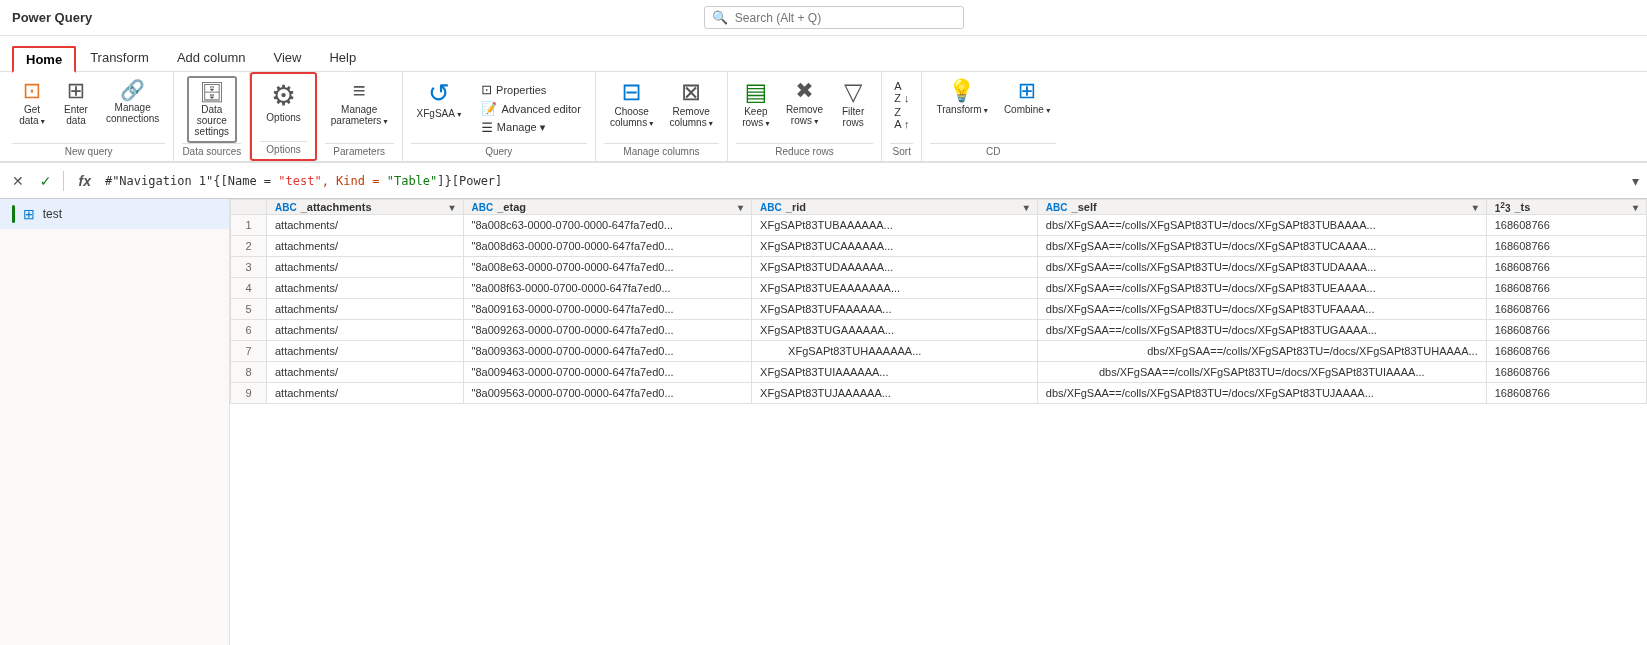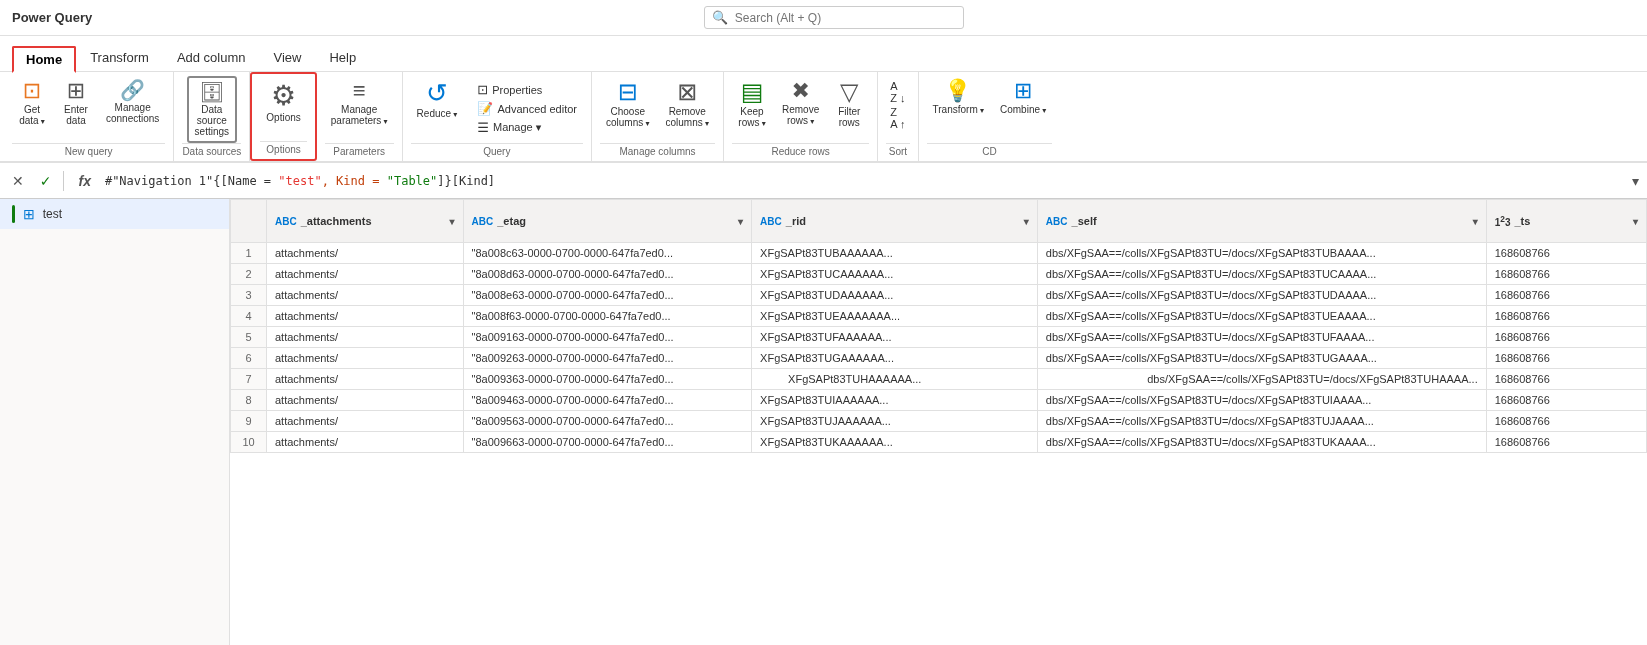--- a/index.html
+++ b/index.html
@@ -87,21 +87,21 @@
       display: flex; align-items: center; padding: 6px 12px; cursor: pointer; gap: 8px;
     }
     .sidebar-item.active { background: #e8f0fe; }
     .sidebar-item .green-bar { width: 3px; height: 18px; background: #107c10; border-radius: 2px; }
 
     
     .grid-container { flex: 1; overflow: auto; background: #fff; }
     table { border-collapse: collapse; width: 100%; }
     thead tr th {
       background: #f3f2f1; border: 1px solid #e0e0e0;
-      padding: 14px 8px; font-size: 11px; font-weight: 600; white-space: nowrap;
+      padding: 0 8px; font-size: 11px; font-weight: 600; white-space: nowrap;
       position: sticky; top: 0; z-index: 2;
     }
     thead tr th.row-num { width: 36px; text-align: center; background: #f3f2f1; }
     .col-header {
       display: flex; align-items: center; justify-content: space-between; gap: 4px;
     }
     .col-header-left { display: flex; align-items: center; gap: 4px; }
     .col-type { font-size: 10px; color: #0078d4; font-weight: 700; }
     .col-dropdown { cursor: pointer; font-size: 10px; color: #555; }
     tbody tr td {
@@ -198,21 +198,21 @@
         <span class="label">Manage<br>parameters</span>
       </button>
     </div>
     <div class="ribbon-section-label">Parameters</div>
   </div>
 
   <div class="ribbon-group" style="min-width:120px;">
     <div class="ribbon-group-content" style="align-items:flex-start; gap:8px;">
       <button class="ribbon-btn has-dropdown">
         <span class="icon" style="font-size:26px; color:#0078d4;">↺</span>
-        <span class="label">Reduce</span>
+        <span class="label">XFgSAA</span>
       </button>
       <div class="ribbon-btn-group-vert" style="justify-content:center; padding-top: 4px;">
         <button class="ribbon-btn-small">
           <span class="icon-sm">⊡</span>
           <span>Properties</span>
         </button>
         <button class="ribbon-btn-small">
           <span class="icon-sm">📝</span>
           <span>Advanced editor</span>
         </button>
@@ -282,21 +282,21 @@
   </div>
 
 </div>
 
 <div class="formula-bar">
   <span class="btn-icon" title="Cancel">✕</span>
   <span class="btn-icon" title="Accept" style="color:#107c10;">✓</span>
   <div class="formula-sep"></div>
   <span class="formula-fx">fx</span>
   <div class="formula-bar-content" style="flex:1; font-size:12px;">
-    <span style="color:#333;">#"Navigation 1"{[Name = </span><span style="color:#e53935;">"test"</span><span style="color:#c2410c;">, Kind = </span><span style="color:#107c10;">"Table"</span><span style="color:#333;">]}[Kind]</span>
+    <span style="color:#333;">#"Navigation 1"{[Name = </span><span style="color:#e53935;">"test"</span><span style="color:#c2410c;">, Kind = </span><span style="color:#107c10;">"Table"</span><span style="color:#333;">]}[Power]</span>
   </div>
   <span class="formula-chevron">▾</span>
 </div>
 
 <div class="main-layout">
 
   <div class="sidebar">
     <div class="sidebar-item active">
       <span class="green-bar"></span>
       <span style="font-size:14px; color:#0078d4;">⊞</span>
@@ -411,35 +411,27 @@
             <td style="max-width: 180px;">"8a009363-0000-0700-0000-647fa7ed0...</td>
             <td style="max-width: 180px; padding-left: 36px;">XFgSAPt83TUHAAAAAA...</td>
             <td style="max-width: 280px; text-align: right;">dbs/XFgSAA==/colls/XFgSAPt83TU=/docs/XFgSAPt83TUHAAAA...</td>
             <td style="max-width: 180px;">168608766</td>
           </tr>
           <tr>
             <td class="row-num">8</td>
             <td style="max-width: 180px;">attachments/</td>
             <td style="max-width: 180px;">"8a009463-0000-0700-0000-647fa7ed0...</td>
             <td style="max-width: 180px;">XFgSAPt83TUIAAAAAA...</td>
-            <td style="max-width: 280px;">dbs/XFgSAA==/colls/XFgSAPt83TU=/docs/XFgSAPt83TUIAAAA...</td>
+            <td style="max-width: 280px; text-align: center;">dbs/XFgSAA==/colls/XFgSAPt83TU=/docs/XFgSAPt83TUIAAAA...</td>
             <td style="max-width: 180px;">168608766</td>
           </tr>
           <tr>
             <td class="row-num">9</td>
             <td style="max-width: 180px;">attachments/</td>
             <td style="max-width: 180px;">"8a009563-0000-0700-0000-647fa7ed0...</td>
             <td style="max-width: 180px;">XFgSAPt83TUJAAAAAA...</td>
             <td style="max-width: 280px;">dbs/XFgSAA==/colls/XFgSAPt83TU=/docs/XFgSAPt83TUJAAAA...</td>
             <td style="max-width: 180px;">168608766</td>
           </tr>
-          <tr>
-            <td class="row-num">10</td>
-            <td style="max-width: 180px;">attachments/</td>
-            <td style="max-width: 180px;">"8a009663-0000-0700-0000-647fa7ed0...</td>
-            <td style="max-width: 180px;">XFgSAPt83TUKAAAAAA...</td>
-            <td style="max-width: 280px;">dbs/XFgSAA==/colls/XFgSAPt83TU=/docs/XFgSAPt83TUKAAAA...</td>
-            <td style="max-width: 180px;">168608766</td>
-          </tr>
         </tbody>
     </table>
   </div>
 </div>
 
 </body></html>

